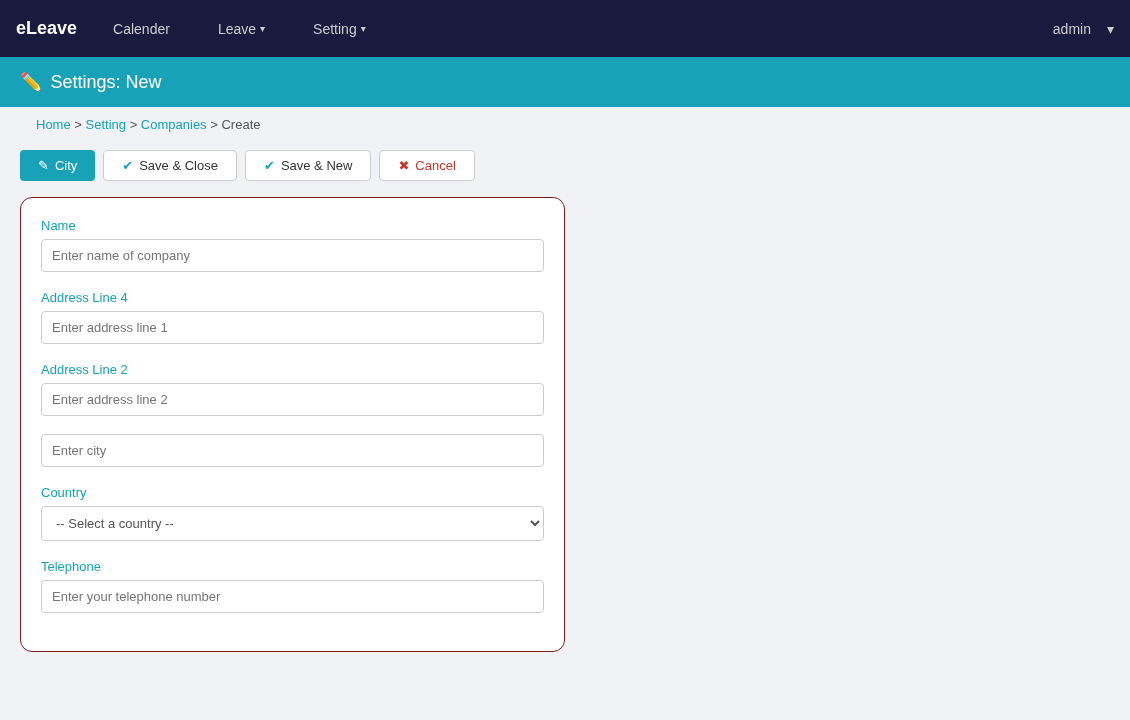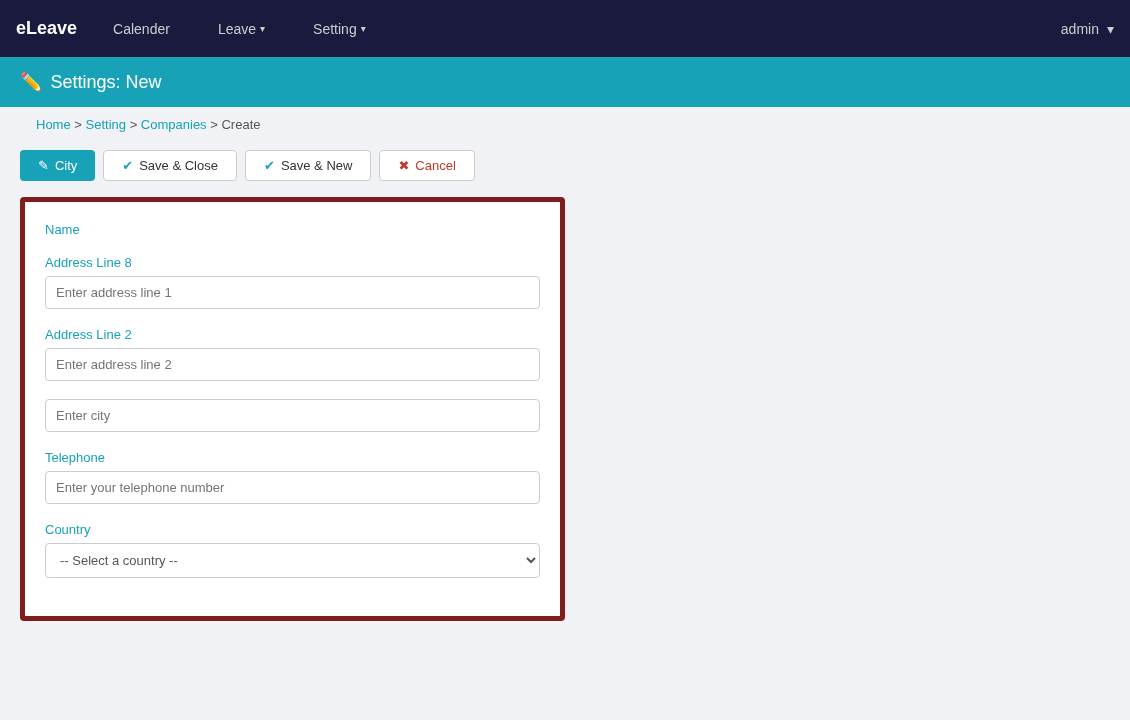--- a/index.html
+++ b/index.html
@@ -33,21 +33,21 @@
       align-items: center;
       gap: 4px;
       font-size: 14px;
     }
     .nav-dropdown-arrow {
       font-size: 10px;
     }
     .navbar-right {
       display: flex;
       align-items: flex-end;
-      gap: 8px;
+      gap: 16px;
       color: #ccc;
       cursor: pointer;
     }
 
     
     .page-header {
       background: #17a2b8;
       padding: 14px 20px;
       color: white;
       font-size: 18px;
@@ -105,22 +105,22 @@
     .btn-cancel {
       background: white;
       color: #c0392b;
       border: 1px solid #ccc;
     }
 
     
     .form-card {
       margin: 8px 20px;
       background: white;
-      border: 5px solid #7f1d1d;
-      border-radius: 4px;
+      border: 1px solid #7f1d1d;
+      border-radius: 12px;
       padding: 20px;
       max-width: 545px;
     }
     .form-group {
       margin-bottom: 18px;
     }
     .form-label {
       display: block;
       font-size: 13px;
       color: #17a2b8;
@@ -204,41 +204,42 @@
   <button class="btn btn-cancel">
     <span style="color:#c0392b;">✖</span>
     <span>Cancel</span>
   </button>
 </div>
 
 <div class="form-card">
 
   <div class="form-group">
     <label class="form-label">Name</label>
-  </div>
-
-  <div class="form-group">
-    <label class="form-label">Address Line 8</label>
+    <input class="form-control" type="text" placeholder="Enter name of company" style="">
+  </div>
+
+  <div class="form-group">
+    <label class="form-label">Address Line 4</label>
     <input class="form-control" type="text" placeholder="Enter address line 1" style="">
   </div>
 
   <div class="form-group">
     <label class="form-label">Address Line 2</label>
     <input class="form-control" type="text" placeholder="Enter address line 2" style="">
   </div>
 
   <div class="form-group">
     <input class="form-control" type="text" placeholder="Enter city" style="">
-  </div>
-
-  <div class="form-group">
-    <label class="form-label">Telephone</label>
-    <input class="form-control" type="text" placeholder="Enter your telephone number" style="">
   </div>
 
   <div class="form-group">
     <label class="form-label">Country</label>
     <select class="form-select">
       <option value="">-- Select a country --</option>
     </select>
   </div>
 
+  <div class="form-group">
+    <label class="form-label">Telephone</label>
+    <input class="form-control" type="text" placeholder="Enter your telephone number" style="">
+  </div>
+
 </div>
 
 </body></html>

